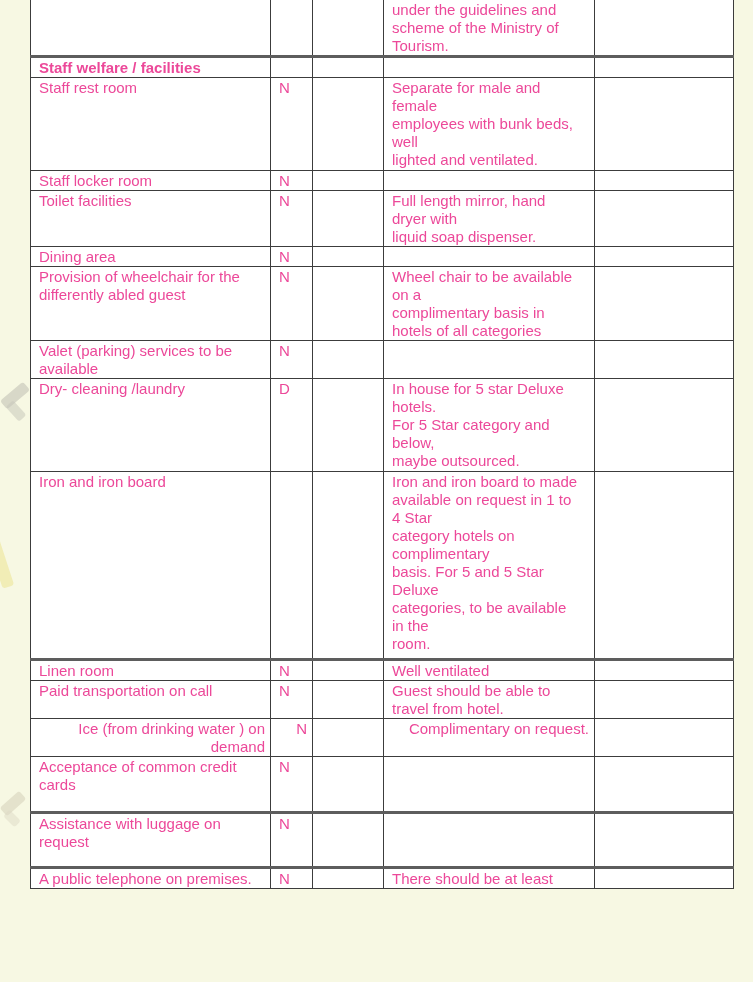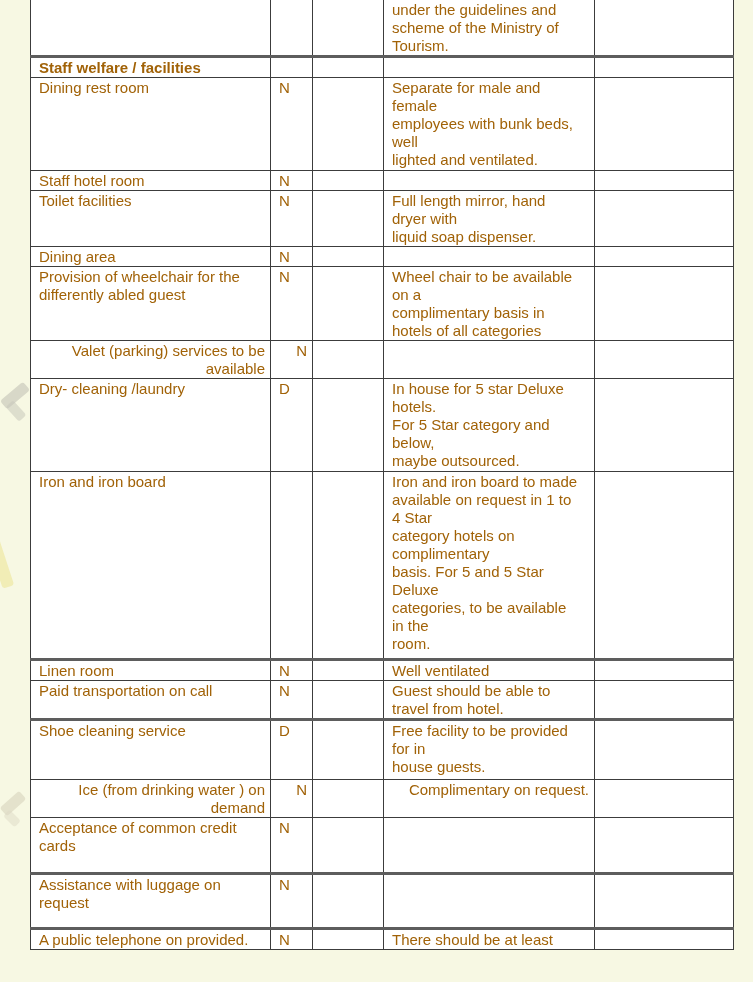--- a/index.html
+++ b/index.html
@@ -5,21 +5,21 @@
   html, body {
     margin: 0;
     padding: 0;
   }
   .page {
     position: relative;
     width: 753px;
     height: 982px;
     overflow: hidden;
     font-family: "Liberation Sans", "DejaVu Sans", sans-serif;
-    color: #a16207;
+    color: #ec4899;
   }
   
   .wf {
     position: absolute;
     border-radius: 3px;
     pointer-events: none;
   }
   .wf-a1 { left: 0px;  top: 390px; width: 30px; height: 11px; background: #c3c3b6; opacity: .6; transform: rotate(-40deg); }
   .wf-a2 { left: 6px;  top: 406px; width: 20px; height: 10px; background: #c9c9bc; opacity: .55; transform: rotate(48deg); }
   .wf-b  { left: -5px; top: 540px; width: 12px; height: 48px; background: #e9e07e; opacity: .45; transform: rotate(-18deg); }
@@ -85,32 +85,32 @@
           <td></td>
         </tr>
         <tr class="section thick-top" style="height: 19px;">
           <td>Staff welfare / facilities</td>
           <td></td>
           <td></td>
           <td class="desc-cell"></td>
           <td></td>
         </tr>
         <tr style="height: 93px;">
-          <td>Dining rest room</td>
+          <td>Staff rest room</td>
           <td>N</td>
           <td></td>
           <td class="desc-cell">Separate for male and
 female
 employees with bunk beds,
 well
 lighted and ventilated.</td>
           <td></td>
         </tr>
         <tr style="height: 20px;">
-          <td>Staff hotel room</td>
+          <td>Staff locker room</td>
           <td>N</td>
           <td></td>
           <td class="desc-cell"></td>
           <td></td>
         </tr>
         <tr style="height: 55px; margin-top: 24px;">
           <td>Toilet facilities</td>
           <td>N</td>
           <td></td>
           <td class="desc-cell">Full length mirror, hand
@@ -129,21 +129,21 @@
           <td>Provision of wheelchair for the
 differently abled guest</td>
           <td>N</td>
           <td></td>
           <td class="desc-cell">Wheel chair to be available
 on a
 complimentary basis in
 hotels of all categories</td>
           <td></td>
         </tr>
-        <tr style="height: 38px; text-align: right;">
+        <tr style="height: 38px;">
           <td>Valet (parking) services to be
 available</td>
           <td>N</td>
           <td></td>
           <td class="desc-cell"></td>
           <td></td>
         </tr>
         <tr style="height: 93px;">
           <td>Dry- cleaning /laundry</td>
           <td>D</td>
@@ -179,29 +179,20 @@
           <td></td>
         </tr>
         <tr style="height: 35px;">
           <td>Paid transportation on call</td>
           <td>N</td>
           <td></td>
           <td class="desc-cell">Guest should be able to
 travel from hotel.</td>
           <td></td>
         </tr>
-        <tr class="thick-top" style="height: 60px;">
-          <td>Shoe cleaning service</td>
-          <td>D</td>
-          <td></td>
-          <td class="desc-cell">Free facility to be provided
-for in
-house guests.</td>
-          <td></td>
-        </tr>
         <tr style="height: 33px; text-align: right;">
           <td>Ice (from drinking water ) on
 demand</td>
           <td>N</td>
           <td></td>
           <td class="desc-cell">Complimentary on request.</td>
           <td></td>
         </tr>
         <tr style="height: 56px; padding-left: 13px;">
           <td>Acceptance of common credit
@@ -213,21 +204,21 @@
         </tr>
         <tr class="thick-top" style="height: 55px;">
           <td>Assistance with luggage on
 request</td>
           <td>N</td>
           <td></td>
           <td class="desc-cell"></td>
           <td></td>
         </tr>
         <tr class="thick-top" style="height: 18px;">
-          <td>A public telephone on provided.</td>
+          <td>A public telephone on premises.</td>
           <td>N</td>
           <td></td>
           <td class="desc-cell">There should be at least</td>
           <td></td>
         </tr>
       </tbody>
   </table>
 
 </div>
 

